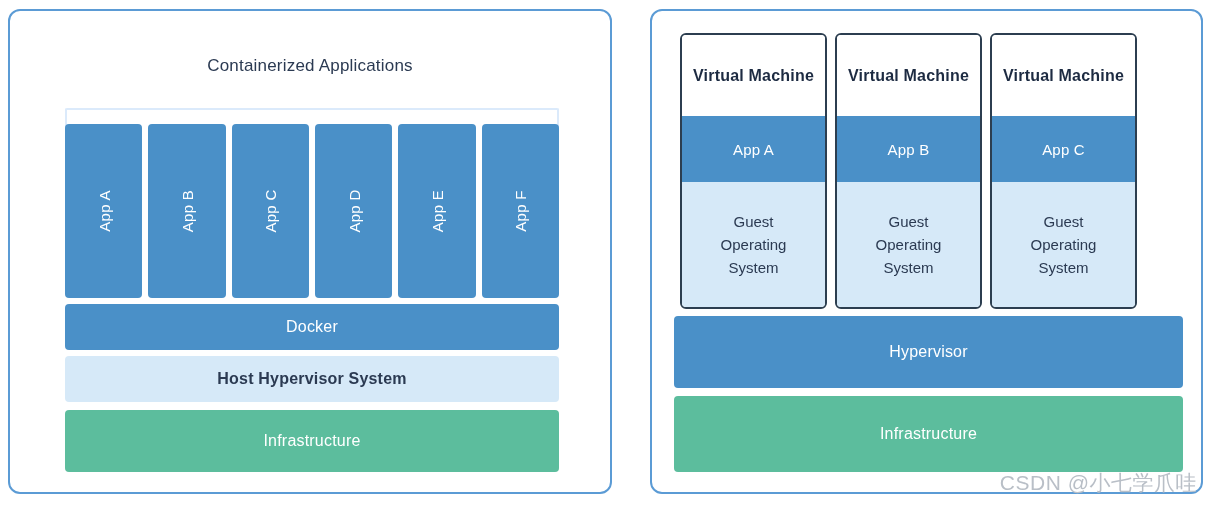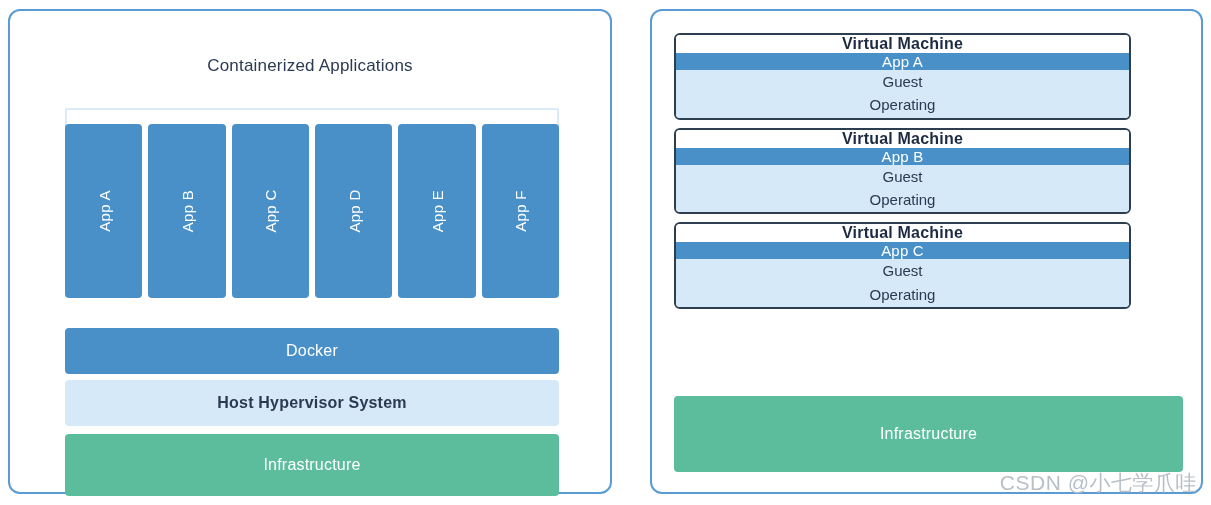--- a/index.html
+++ b/index.html
@@ -85,36 +85,34 @@
   .bar {
     position: absolute;
     left: 55px;
     width: 494px;
     border-radius: 4px;
     display: flex;
     align-items: center;
     justify-content: center;
     font-size: 16px;
     letter-spacing: 0.2px;
-    margin-top: 24px;
   }
   .bar-docker  { top: 293px; height: 46px; background: #4a90c8; color: #ffffff; }
   .bar-hostos  { top: 345px; height: 46px; background: #d6e9f8; color: #2b3a52; font-weight: bold; }
   .bar-infra-l { top: 399px; height: 62px; background: #5cbd9d; color: #ffffff; }
 
   
   .vm-row {
     position: absolute;
-    left: 22px;
+    left: 28px;
     top: 22px;
     width: 457px;
     height: 276px;
     display: flex;
     gap: 8px;
-    flex-direction: column;
   }
   .vm-box {
     flex: 1 1 0;
     box-sizing: border-box;
     border: 2px solid #2c3e50;
     border-radius: 6px;
     background: #ffffff;
     display: flex;
     flex-direction: column;
     overflow: hidden;
@@ -241,19 +239,20 @@
       <div class="vm-box">
         <div class="vm-header">Virtual Machine</div>
         <div class="vm-app">App C</div>
         <div class="vm-guest">Guest
 Operating
 System</div>
       </div>
 
     </div>
 
+    <div class="bar-r bar-hyper">Hypervisor</div>
 
     <div class="bar-r bar-infra-r">Infrastructure</div>
   </div>
 
   <div class="watermark">CSDN @小七学爪哇</div>
 
 </div>
 
 </body></html>

